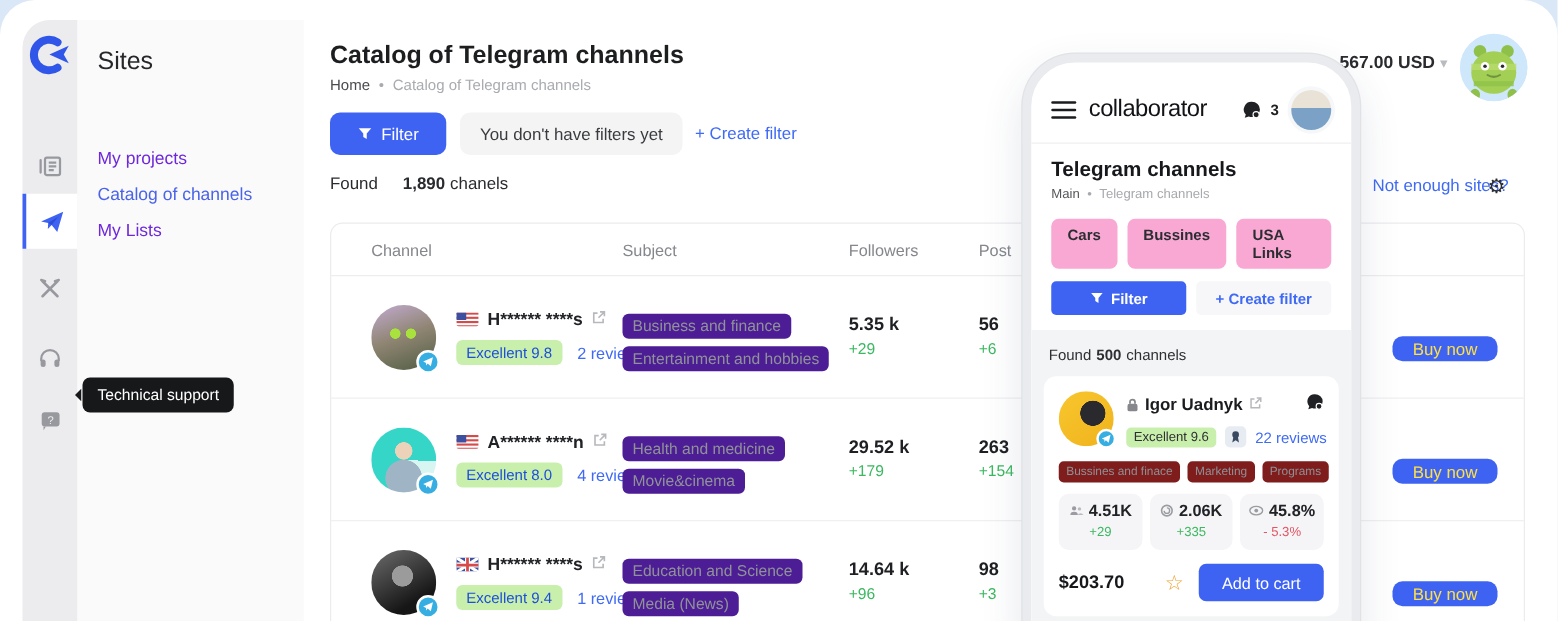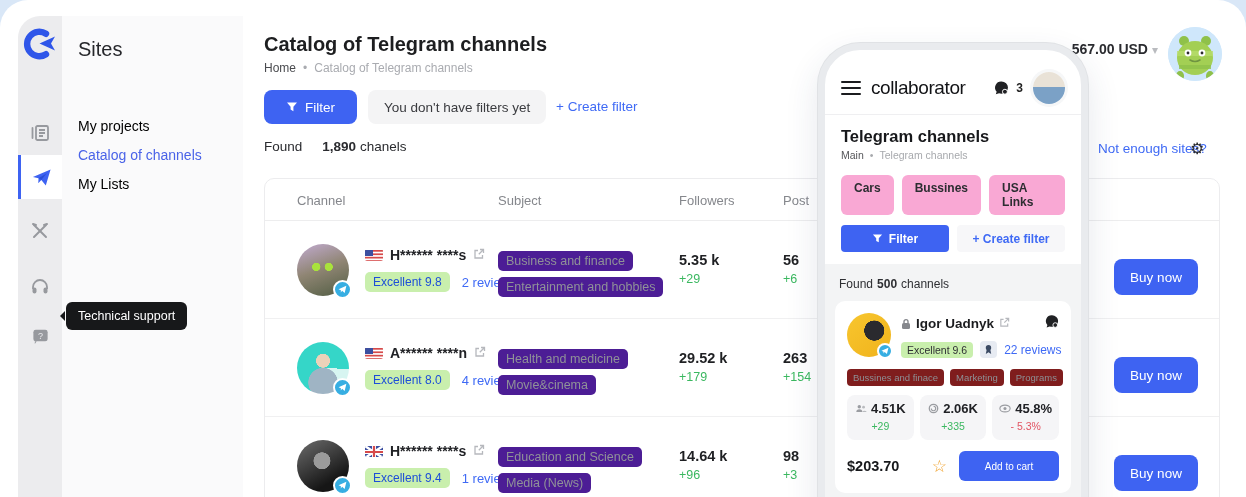--- a/index.html
+++ b/index.html
@@ -8,21 +8,21 @@
   .page { position:absolute; inset:0; background:#fff; border-radius:28px 28px 0 0; overflow:hidden; }
 
   
   .rail { position:absolute; left:18px; top:16px; bottom:0; width:44px; background:#ececee; border-top-left-radius:22px; }
   .rail-logo { position:absolute; left:4px; top:10px; width:36px; height:36px; }
   .rail-item { position:absolute; left:0; width:44px; height:44px; display:flex; align-items:center; justify-content:center; }
   .rail-item.active { background:#fff; border-left:3px solid #3e63f2; }
   .panel { position:absolute; left:62px; top:16px; bottom:0; width:181px; background:#fafafb; }
   .panel-title { position:absolute; left:16px; top:22px; font-size:20px; color:#26272b; }
   .menu { position:absolute; left:16px; top:102px; display:flex; flex-direction:column; gap:13px; }
-  .menu a { font-size:14px; color:#000000; text-decoration:none; }
+  .menu a { font-size:14px; color:#6d28d9; text-decoration:none; }
   .menu a.active { color:#4a63e8; }
   .tooltip { position:absolute; left:66px; top:302px; height:28px; background:#17181a; color:#fff; font-size:12.5px;
              display:flex; align-items:center; padding:0 12px; border-radius:6px; white-space:nowrap; z-index:4; }
   .tooltip::before { content:""; position:absolute; left:-6px; top:9px; border:5px solid transparent; border-right-color:#17181a; border-left:none; }
 
   
   .main-title { position:absolute; left:264px; top:33px; font-size:20px; font-weight:bold; color:#1d1e20; }
   .crumbs { position:absolute; left:264px; top:61px; font-size:12px; color:#a9abb0; display:flex; gap:7px; align-items:center; }
   .crumbs .home { color:#4a4b4f; }
   .btn { border:none; cursor:pointer; font-family:inherit; }
@@ -55,22 +55,22 @@
   .name-line { display:flex; align-items:center; gap:7px; font-size:14px; font-weight:bold; color:#212226; }
   .rate-line { display:flex; align-items:center; gap:12px; margin-top:9px; }
   .rating { background:#c9efad; border-radius:5px; padding:3px 8px; font-size:12px; color:#1d4ed8; }
   .reviews { font-size:13px; color:#3f6af5; text-decoration:none; }
   .subj { position:absolute; left:233px; top:30px; display:flex; flex-direction:column; gap:6px; align-items:flex-start; }
   .tagpill { background:#4c1d95; border-radius:5px; padding:3px 8px; font-size:12.5px; color:#909298; white-space:nowrap; }
   .stat-col { position:absolute; top:31px; font-size:14.5px; font-weight:bold; color:#1f2023; }
   .stat-col .delta { display:block; font-weight:normal; font-size:12.5px; margin-top:4px; }
   .pos { color:#3bb860; } .neg { color:#e25563; }
   .f-col { left:414px; } .p-col { left:518px; }
-  .buy-btn { position:absolute; left:849px; top:38px; width:84px; height:36px; background:#3e63f2; border-radius:8px;
-             color:#ffffff; font-size:13.5px; }
+  .buy-btn { position:absolute; left:849px; top:48px; width:84px; height:20px; background:#3e63f2; border-radius:8px;
+             color:#fde047; font-size:13.5px; }
   .flag { width:18px; height:12px; border-radius:2px; overflow:hidden; flex:none; }
   .extlink { flex:none; }
 
   
   .phone { position:absolute; left:818px; top:43px; width:270px; height:480px; background:#fff;
            border:7px solid #e9ebee; border-radius:42px 42px 0 0; box-shadow:0 0 0 1px #e0e2e5, 0 14px 34px rgba(40,60,100,.12); z-index:5; overflow:hidden; }
   .ph-head { display:flex; align-items:center; padding:22px 16px 10px 16px; gap:10px; border-bottom:1px solid #efeff1; }
   .burger { width:20px; display:flex; flex-direction:column; gap:4px; cursor:pointer; }
   .burger i { height:2px; background:#1b1c1f; border-radius:1px; }
   .wordmark { font-size:19px; font-weight:normal; color:#121316; letter-spacing:-.4px; flex:1; }
@@ -103,21 +103,21 @@
   .ph-reviews { font-size:12px; color:#3f6af5; text-decoration:none; white-space:nowrap; }
   .ph-tags { display:flex; gap:6px; margin-top:11px; flex-wrap:nowrap; }
   .ph-tag { background:#7f1d1d; border-radius:4px; padding:3px 6px; font-size:9.5px; color:#8e9095; white-space:nowrap; }
   .ph-stats { display:flex; gap:6px; margin-top:9px; }
   .ph-stat { flex:1; background:#f5f5f7; border-radius:8px; padding:6px 4px; text-align:center; }
   .ph-stat .v { display:flex; align-items:center; justify-content:center; gap:4px; font-size:13px; font-weight:bold; color:#212226; }
   .ph-stat .d { font-size:10.5px; margin-top:3px; }
   .ph-pricerow { display:flex; align-items:center; margin-top:11px; }
   .ph-price { font-size:14.5px; font-weight:bold; color:#17181b; flex:1; }
   .star { font-size:17px; color:#f0a32f; margin-right:12px; cursor:pointer; }
-  .cart-btn { width:100px; height:30px; background:#3e63f2; color:#fff; border-radius:6px; font-size:10px; }
+  .cart-btn { width:100px; height:30px; background:#3e63f2; color:#fff; border-radius:6px; font-size:13px; }
   .chatbubble-right { margin-left:auto; cursor:pointer; }
 
   
   .av-r1 { background:radial-gradient(circle at 37% 44%, #a9e23c 0 9%, rgba(0,0,0,0) 10%),
                       radial-gradient(circle at 61% 44%, #a9e23c 0 9%, rgba(0,0,0,0) 10%),
                       linear-gradient(160deg,#c2abd1 0%,#8f8573 48%,#515d43 100%); }
   .av-r2 { background:radial-gradient(circle at 50% 36%, #ecd2b9 0 16%, rgba(0,0,0,0) 17%),
                       radial-gradient(circle at 50% 78%, #9fb4c4 0 30%, rgba(0,0,0,0) 31%),
                       conic-gradient(from 200deg, #35d6c8 0 70%, #d7f5f1 70% 86%, #35d6c8 86%); }
   .av-r3 { background:radial-gradient(circle at 48% 40%, #9b9b9b 0 20%, rgba(0,0,0,0) 21%),

